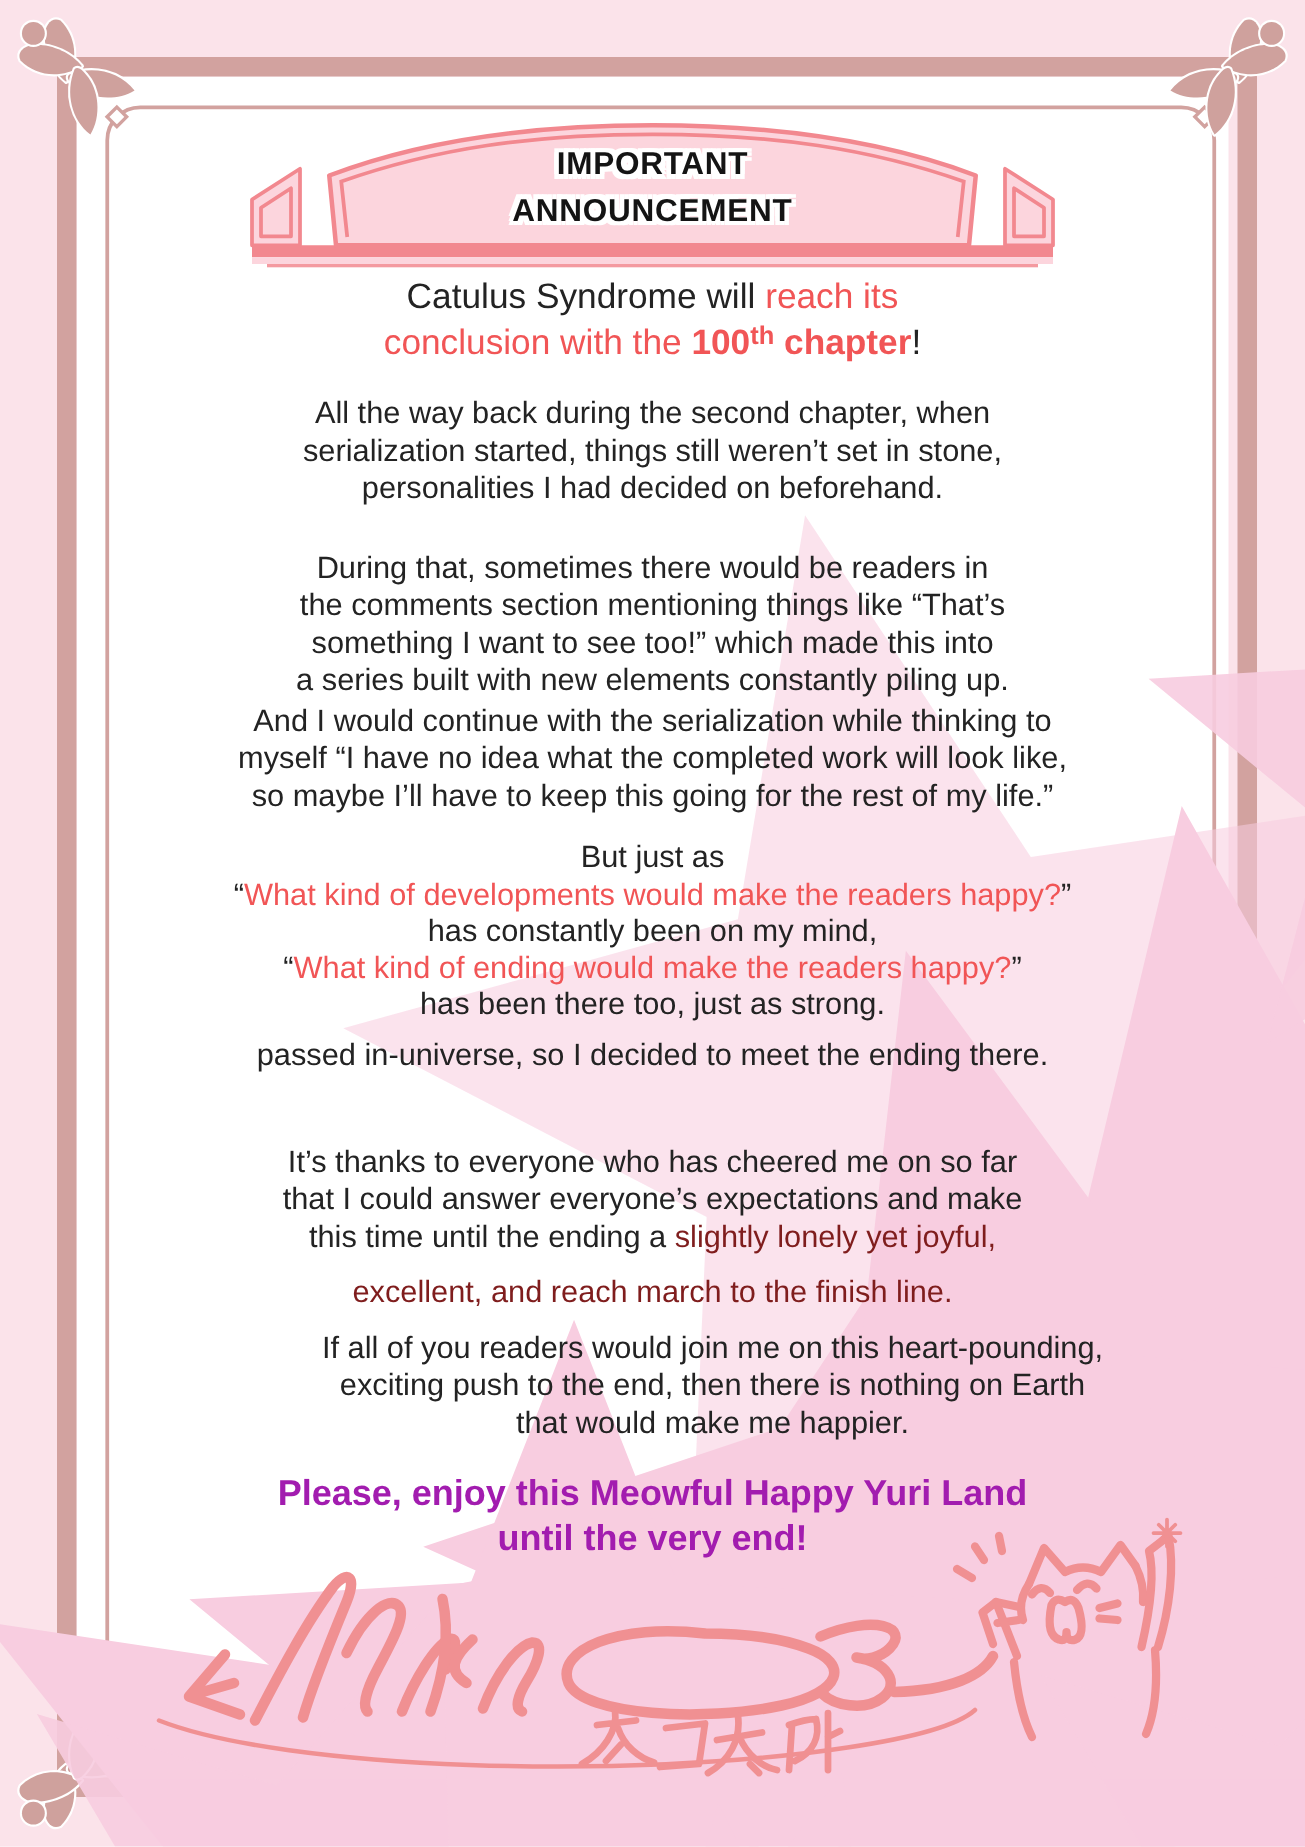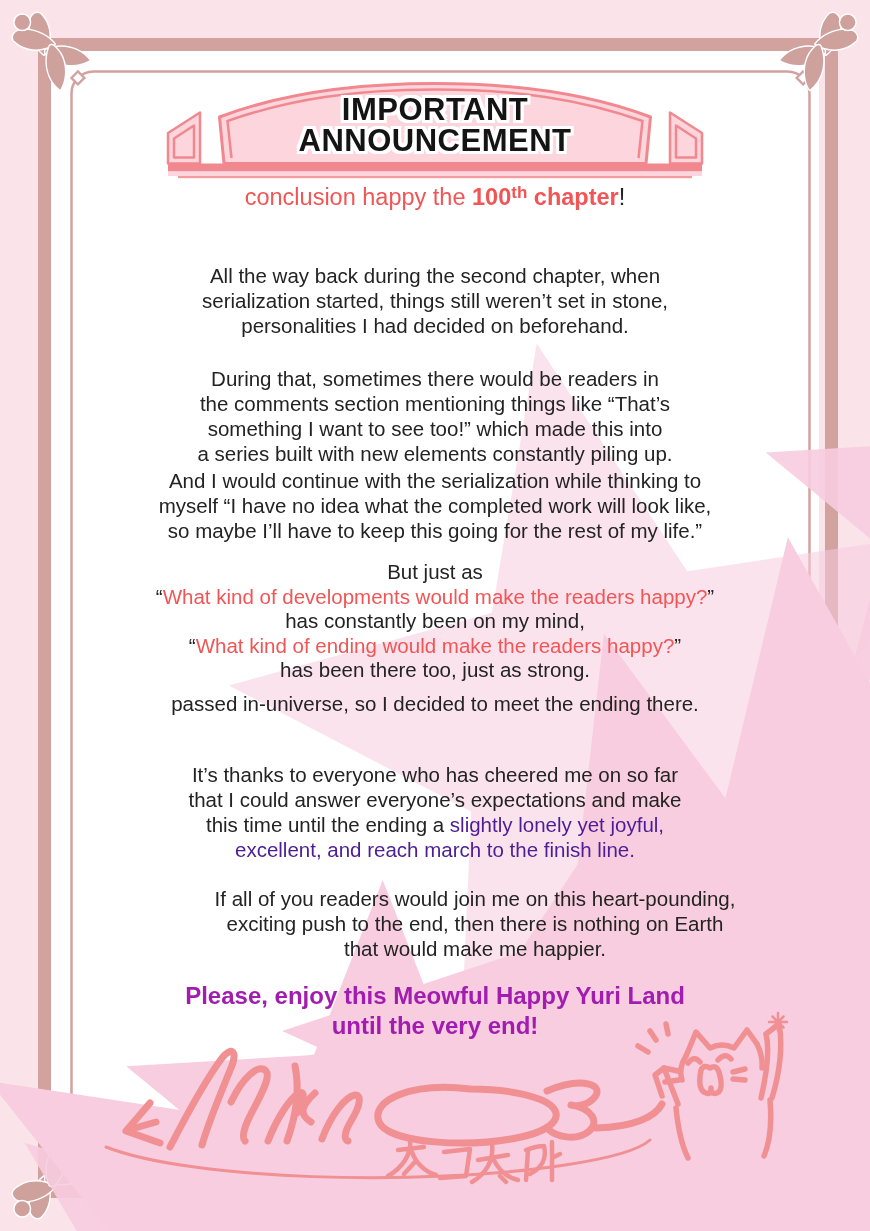--- a/index.html
+++ b/index.html
@@ -8,27 +8,27 @@
     background:#fbe3ea;
     font-family:"Liberation Sans", sans-serif;
     -webkit-font-smoothing:antialiased;
   }
   svg.decor{position:absolute; inset:0; z-index:1;}
   .textlayer{position:absolute; inset:0; z-index:2;}
   .block{position:absolute; left:0; width:100%; text-align:center; color:#232323;}
   .line{white-space:nowrap;}
   .banner-title{
     position:absolute; top:94px; left:0; width:100%; text-align:center;
-    font-size:31px; line-height:31px; font-weight:bold; color:#141414; letter-spacing:.5px;
+    font-size:21px; line-height:31px; font-weight:bold; color:#141414; letter-spacing:.5px;
     text-shadow:-3px -3px 0 #fff,3px -3px 0 #fff,-3px 3px 0 #fff,3px 3px 0 #fff,
                 -3px 0 0 #fff,3px 0 0 #fff,0 -3px 0 #fff,0 3px 0 #fff,0 0 3px #fff;
   }
   .heading{top:182px; font-size:23.5px; line-height:31px;}
   .red{color:#f15556;}
-  .blue{color:#4c1d95;}
+  .blue{color:#7f1d1d;margin-top:12px;}
   .b{font-weight:bold;}
   .sup{font-size:17px; position:relative; top:-7px; font-weight:bold;}
   .body{font-size:20.5px; line-height:25px;}
   .p1{top:263px;} .p2{top:366px;} .p3{top:468px;}
   .p4{top:560px; line-height:24.5px;}
   .p5{top:691px;} .p6{top:762px;} .p7{top:886px;padding-left:40px;}
   .closing{top:981px; font-size:24px; line-height:30px; font-weight:bold; color:#a21caf;}
   .sr-only{position:absolute; width:1px; height:1px; overflow:hidden; clip:rect(0 0 0 0); white-space:nowrap;}
 </style>
 </head>
@@ -145,21 +145,22 @@
   </svg>
 
   <div class="textlayer">
 
     <div class="banner-title">
       <div class="line">IMPORTANT</div>
       <div class="line">ANNOUNCEMENT</div>
     </div>
 
     <div class="block heading">
-      <div class="line"><span class="red">conclusion happy the </span><span class="red b">100</span><span class="red sup">th</span><span class="red b"> chapter</span><span>!</span></div>
+      <div class="line"><span>Catulus Syndrome will </span><span class="red">reach its</span></div>
+      <div class="line"><span class="red">conclusion with the </span><span class="red b">100</span><span class="red sup">th</span><span class="red b"> chapter</span><span>!</span></div>
     </div>
 
     <div class="block body p1">
       <div class="line">All the way back during the second chapter, when</div>
       <div class="line">serialization started, things still weren’t set in stone,</div>
       <div class="line">personalities I had decided on beforehand.</div>
     </div>
 
     <div class="block body p2">
       <div class="line">During that, sometimes there would be readers in</div>

